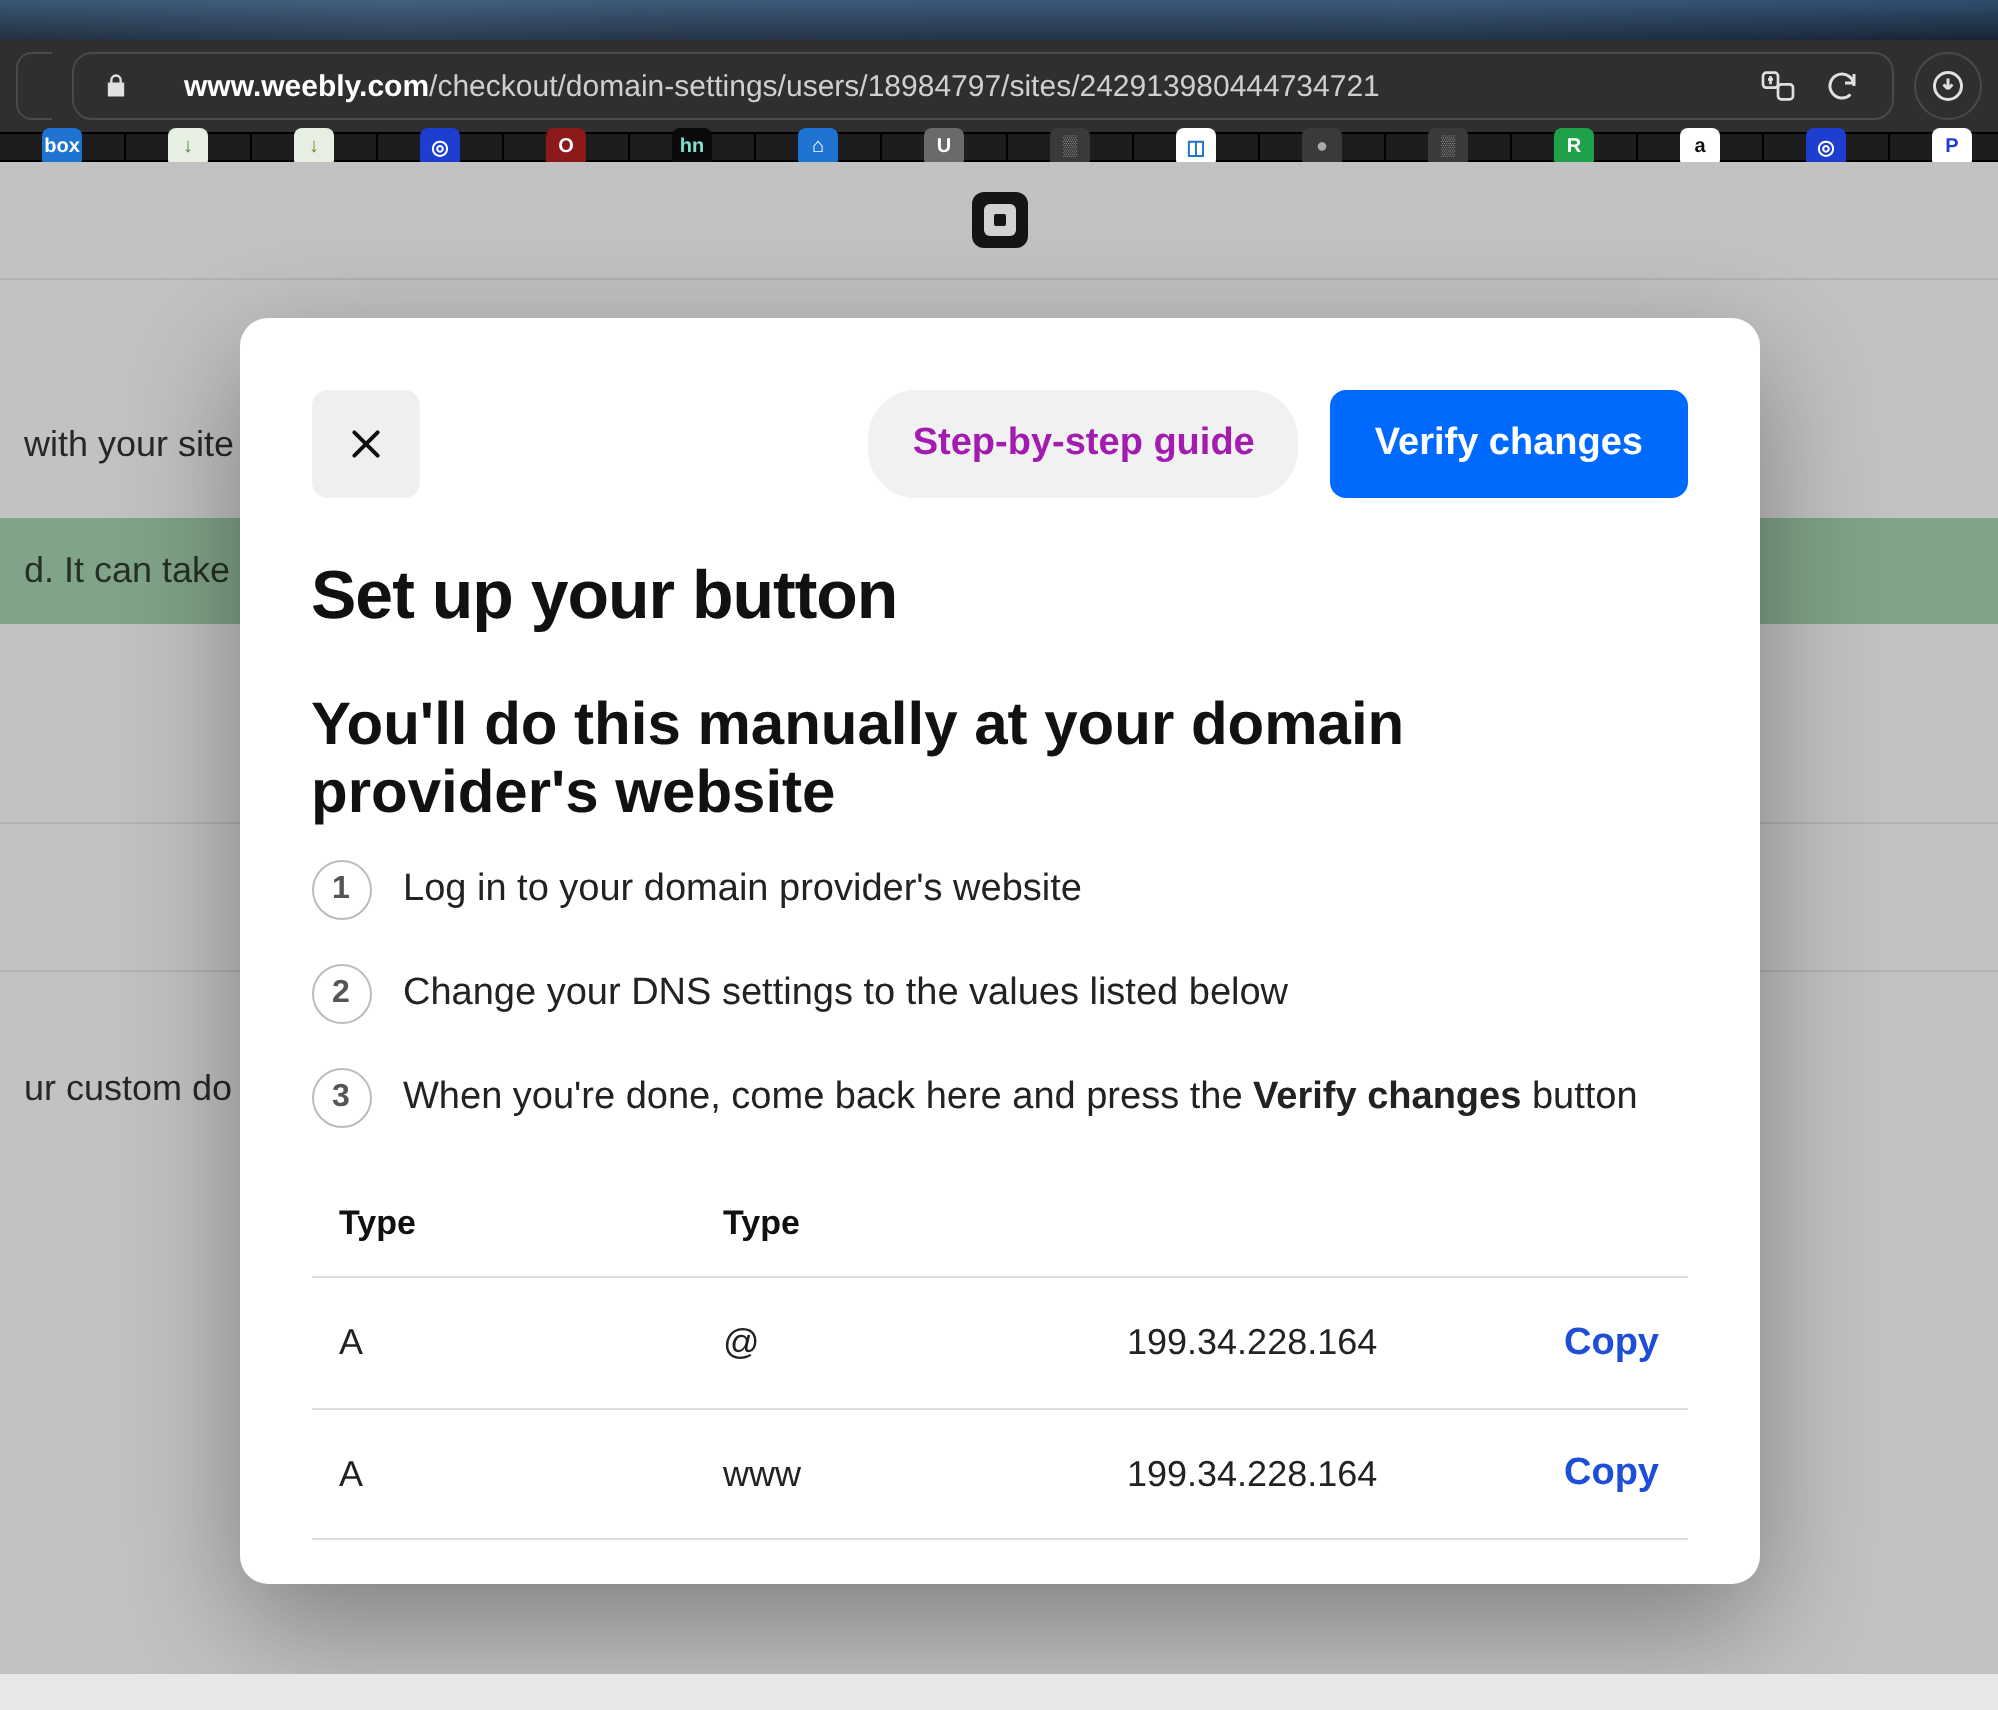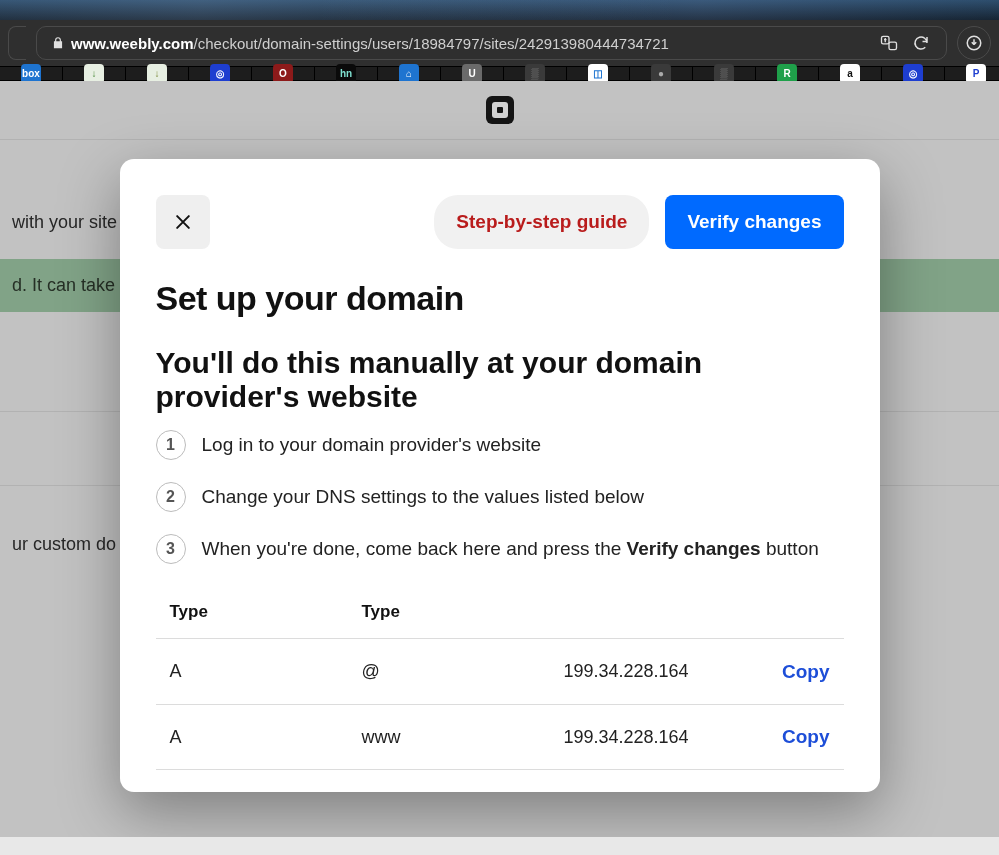--- a/index.html
+++ b/index.html
@@ -7,21 +7,21 @@
   body { background: #e8e8e8; }
 
   
   .chrome { background: #2f2f2f; }
   .chrome-top { height: 20px; background: linear-gradient(#2a4b6a,#12202e); position: relative; }
   .chrome-top::after { content:""; position:absolute; inset:0; background: radial-gradient(circle at 20% 40%, rgba(200,220,255,.15), transparent 60%),
                                                                      radial-gradient(circle at 70% 30%, rgba(180,200,255,.12), transparent 55%); }
   .addr-row { display:flex; align-items:center; gap:10px; padding:6px 8px; background:#2f2f2f; }
   .pill { height:34px; border:1px solid #4a4a4a; border-radius:10px; background:#2f2f2f; display:flex; align-items:center; justify-content:center; }
   .pill.small { width:18px; height:34px; border-radius:8px 0 0 8px; border-right:none; }
-  .addr { flex:1; padding:0 14px; justify-content:flex-start; gap:6px; color:#d6d6d6; font-size:15px; border-radius:10px; }
+  .addr { flex:1; padding:0 14px; justify-content:flex-start; gap:27px; color:#d6d6d6; font-size:15px; border-radius:10px; }
   .addr .lock { width:14px; height:14px; }
   .addr-host { color:#fff; font-weight:600; }
   .addr-path { color:#cfcfcf; }
   .chrome-icons { display:flex; gap:10px; align-items:center; }
   .chrome-ico { width:22px; height:22px; color:#e6e6e6; display:flex; align-items:center; justify-content:center; }
   .dl { width:34px; height:34px; border:1px solid #4a4a4a; border-radius:50%; display:flex; align-items:center; justify-content:center; color:#e6e6e6; }
 
   .fav-row { display:flex; background:#1d1d1d; border-top:1px solid #000; border-bottom:1px solid #000; height:15px; }
   .fav { flex:0 0 63px; border-right:1px solid #000; display:flex; align-items:center; justify-content:center; }
   .fav .sq { width:20px; height:20px; border-radius:4px; }
@@ -34,21 +34,21 @@
   .bg-row { height:74px; border-bottom:1px solid #d9d9d9; }
 
   
   .overlay { position:absolute; inset:0; background:rgba(0,0,0,0.18); display:flex; justify-content:center; align-items:flex-start; padding-top:78px; }
   .modal { width:760px; background:#fff; border-radius:14px; box-shadow:0 20px 60px rgba(0,0,0,.35); padding:36px 36px 22px; }
   .modal-top { display:flex; align-items:center; justify-content:space-between; gap:12px; }
   .close { width:54px; height:54px; border-radius:8px; background:#efefef; display:flex; align-items:center; justify-content:center; cursor:pointer; }
   .close svg { width:20px; height:20px; }
   .top-actions { display:flex; gap:16px; }
   .btn { height:54px; border-radius:8px; font-size:19px; font-weight:700; display:flex; align-items:center; padding:0 22px; cursor:pointer; border:none; }
-  .btn-sec { background:#f1f1f1; color:#b91c1c;border-radius:24px; }
+  .btn-sec { background:#f1f1f1; color:#a21caf;border-radius:24px; }
   .btn-pri { background:#006aff; color:#fff; }
 
   .title { font-size:34px; font-weight:800; color:#111; margin-top:30px; letter-spacing:-0.5px; }
   .subtitle { font-size:30px; font-weight:700; color:#111; margin-top:28px; }
 
   .steps { margin-top:16px; display:flex; flex-direction:column; gap:22px; }
   .step { display:flex; gap:16px; align-items:center; font-size:19px; color:#222; }
   .step .num { width:30px; height:30px; border:1.5px solid #bcbcbc; border-radius:50%; display:flex; align-items:center; justify-content:center; font-size:16px; font-weight:700; color:#555; flex-shrink:0; }
   .step strong { font-weight:800; }
 
@@ -169,21 +169,21 @@
           <svg viewBox="0 0 24 24">
               <path d="M5 5l14 14M19 5L5 19" stroke="#111" stroke-width="2.4" stroke-linecap="round"></path>
             </svg>
         </div>
         <div class="top-actions">
           <button class="btn btn-sec">Step-by-step guide</button>
           <button class="btn btn-pri">Verify changes</button>
         </div>
       </div>
 
-      <h1 class="title">Set up your domain</h1>
+      <h1 class="title">Set up your button</h1>
       <h2 class="subtitle">You'll do this manually at your domain provider's website</h2>
 
       <div class="steps" id="steps">
           <div class="step">
             <div class="num">1</div>
             <div>Log in to your domain provider's website</div>
           </div>
           <div class="step">
             <div class="num">2</div>
             <div>Change your DNS settings to the values listed below</div>

